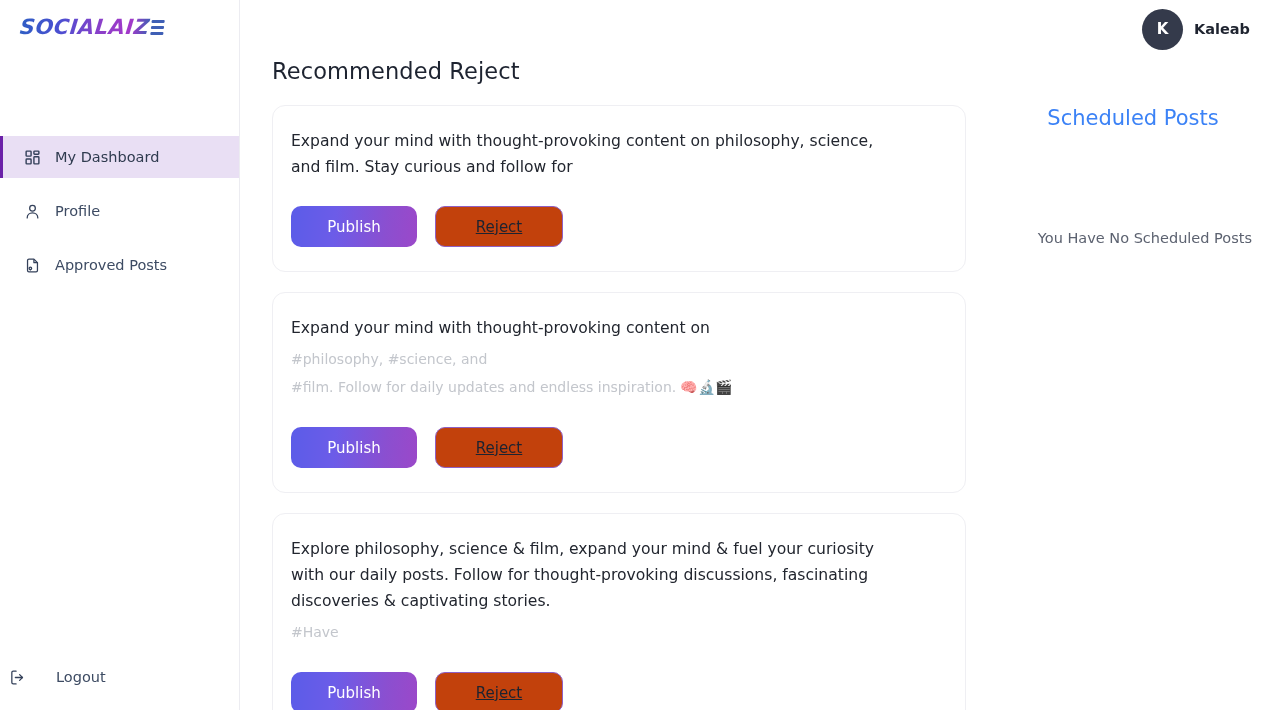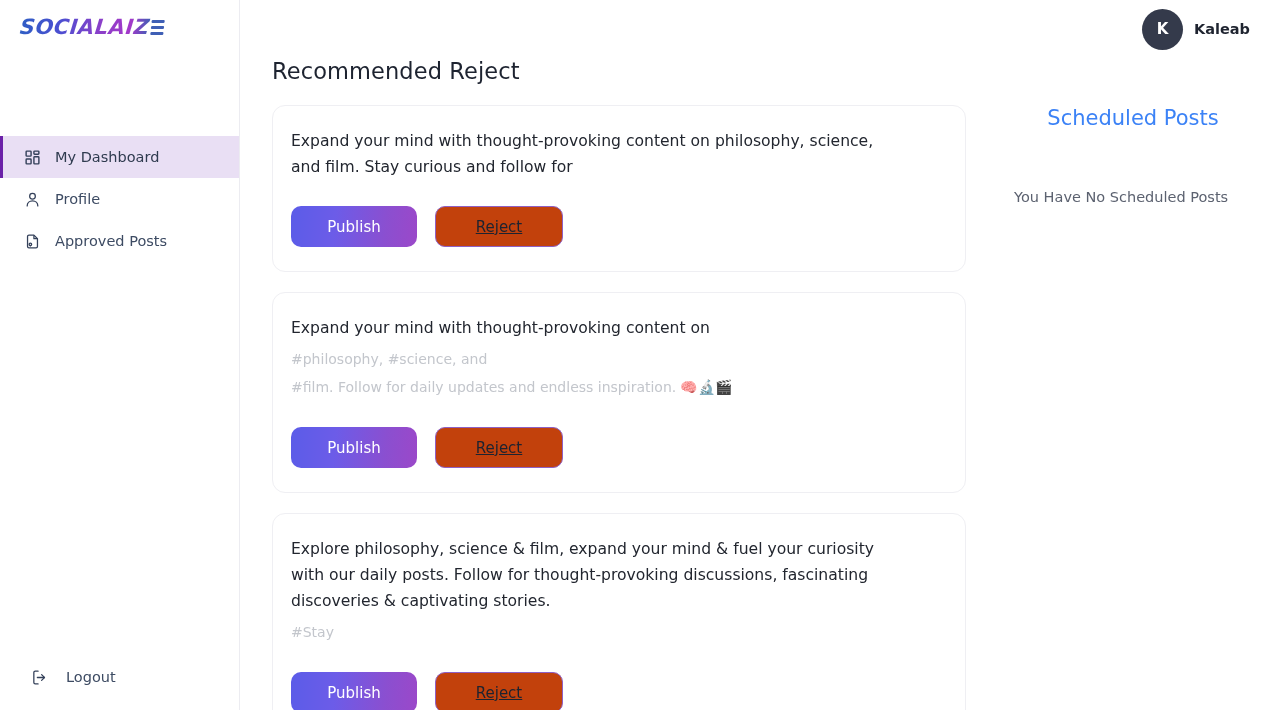--- a/index.html
+++ b/index.html
@@ -83,21 +83,21 @@
     display: flex;
     align-items: center;
     gap: 13px;
     height: 42px;
     padding: 0 0 0 20px;
     color: #3d4b63;
     font-size: 14.5px;
     cursor: pointer;
     border-left: 3px solid transparent;
     position: relative;
-    margin-bottom: 0;
+    margin-bottom: 12px;
     font-family: "DejaVu Sans", sans-serif;
   }
   .nav-item + .nav-item { margin-top: 0; }
 
   .nav-item.active {
     background: #e9dff4;
     border-left: 3px solid #6b21a8;
     color: #2f3b4f;
   }
 
@@ -110,23 +110,23 @@
     justify-content: center;
     color: #34415a;
   }
   .nav-item .ico svg { display: block; }
 
   .nav-spacer { flex: 1 1 auto; }
 
   .logout {
     display: flex;
     align-items: center;
-    gap: 17px;
+    gap: 29px;
     height: 42px;
-    padding: 0 0 0 30px;
+    padding: 0 0 0 8px;
     color: #3d4b63;
     font-size: 14.5px;
     cursor: pointer;
     margin-bottom: 12px;
     font-family: "DejaVu Sans", sans-serif;
   }
   .logout .ico { width: 19px; height: 19px; flex: 0 0 19px; color: #34415a; display: flex; align-items: center; justify-content: center; }
 
   
   .content {
@@ -265,22 +265,22 @@
   .sched-title {
     font-size: 21px;
     color: #3b82f6;
     font-weight: 400;
     margin-top: 54px;
     text-align: center;
     font-family: "DejaVu Sans", sans-serif;
   }
 
   .sched-empty {
-    margin-top: 59px;
-    text-align: left;
+    margin-top: 100px;
+    text-align: right;
     font-size: 14.5px;
     color: #5c6270;
     font-family: "DejaVu Sans", sans-serif;
   }
 </style>
 </head>
 <body>
 
 <div class="app">
 
@@ -376,21 +376,21 @@
           <p class="card-sub">#philosophy,  #science, and</p>
           <p class="card-sub tight">#film. Follow for daily updates and endless inspiration. 🧠🔬🎬</p>
           <div class="btn-row">
             <button class="btn btn-publish">Publish</button>
             <button class="btn btn-reject">Reject</button>
           </div>
         </article>
 
         <article class="card">
           <p class="card-text">Explore philosophy, science &amp; film, expand your mind &amp; fuel your curiosity with our daily posts. Follow for thought-provoking discussions, fascinating discoveries &amp; captivating stories.</p>
-          <p class="card-sub">#Stay</p>
+          <p class="card-sub">#Have</p>
           <div class="btn-row">
             <button class="btn btn-publish">Publish</button>
             <button class="btn btn-reject">Reject</button>
           </div>
         </article>
 
       </section>
 
       <section class="sched-col">
         <h2 class="sched-title">Scheduled Posts</h2>

